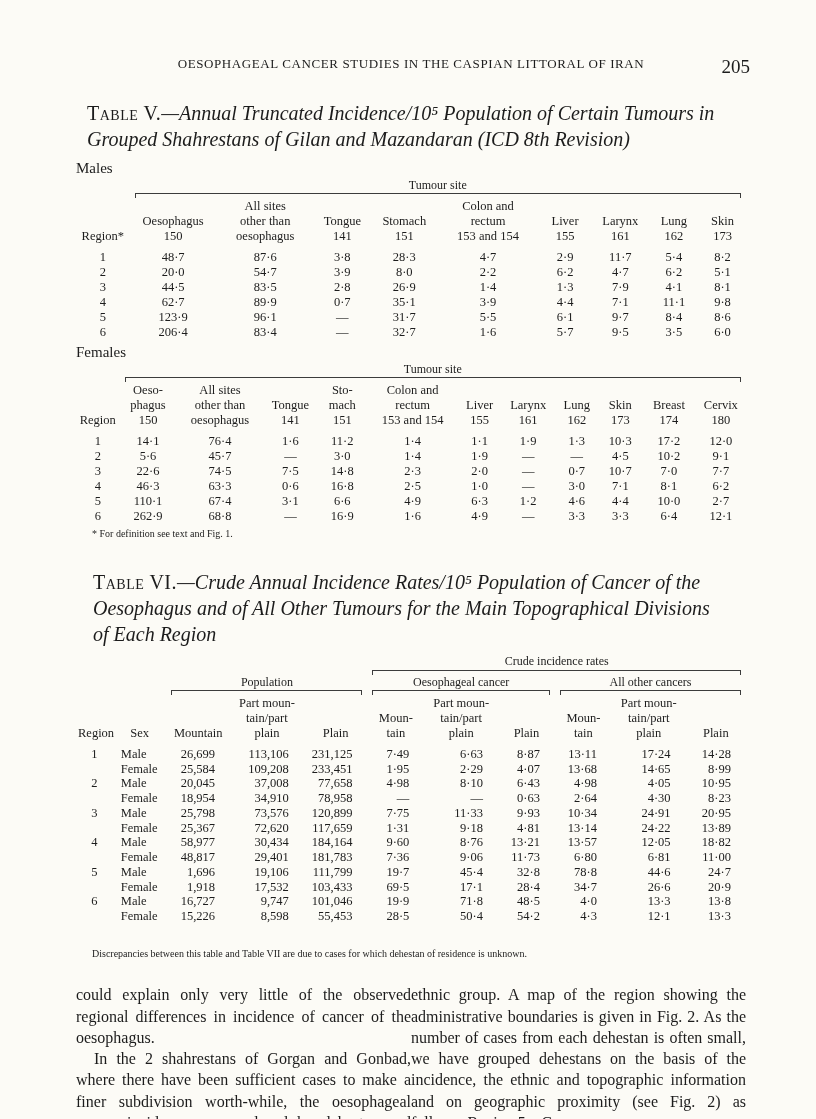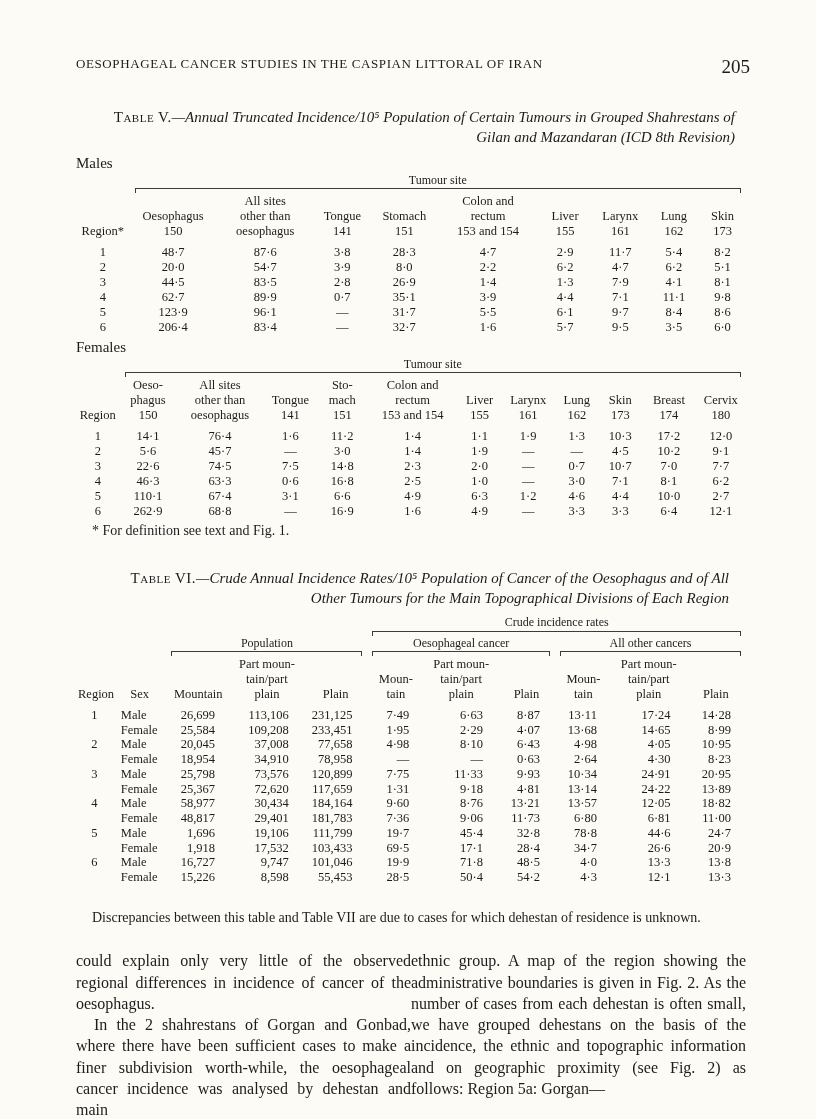--- a/index.html
+++ b/index.html
@@ -4,25 +4,25 @@
 <style>
   html,body{margin:0;padding:0}
   body{
     width:816px;height:1119px;overflow:hidden;
     background:#fcfbf6;color:#1c1c1c;
     font-family:"Liberation Serif","DejaVu Serif",serif;
   }
   .page{padding:56px 70px 0 76px}
 
   
-  .running-head{position:relative;font-size:13px;letter-spacing:.6px;margin-bottom:36px}
+  .running-head{position:relative;text-align:center;font-size:13px;letter-spacing:.6px;margin-bottom:28px}
   .rh-num{position:absolute;right:-4px;top:0;letter-spacing:0;font-size:19px}
 
   
-  .caption{text-align:right;font-style:italic;font-size:15px;line-height:1.3;margin:0 auto 8px;max-width:648px}
+  .caption{text-align:left;font-style:italic;font-size:20px;line-height:1.3;margin:0 auto 8px;max-width:648px}
   .caption .tlabel{font-style:normal;font-variant:small-caps;letter-spacing:.5px}
   .caption2{margin-top:30px;max-width:636px}
 
   .sex-label{font-size:15px;margin:4px 0 2px 0}
 
   
   table{width:100%;border-collapse:collapse;table-layout:fixed;margin-bottom:4px}
   th,td{font-weight:normal;font-size:12.5px;line-height:1.2;padding:0 2px;text-align:center;vertical-align:bottom}
   thead th{white-space:pre-line}
   .spanner-label th{font-size:12px;line-height:1.1;padding-bottom:1px}
@@ -31,21 +31,21 @@
   .spanner::before{left:0}
   .spanner::after{right:0}
   .cols th{padding-bottom:2px}
   tbody tr:first-child td{padding-top:4px}
   .group-row th{padding-bottom:1px}
 
   .t6 td:nth-child(2){text-align:left;padding-left:8px}
   .t6 td:nth-child(n+3){text-align:right;padding-right:15px}
   .t6 td{line-height:1.18}
 
-  .footnote{font-size:14px;margin:4px 0 0 0;text-indent:16px}
+  .footnote{font-size:10px;margin:4px 0 0 0;text-indent:16px}
   .footnote2{margin-top:24px;text-align:justify;line-height:1.25}
 
   
   .bodycols{display:flex;margin-top:24px}
   .col{flex:1;font-size:16px;line-height:1.33;text-align:justify}
   .col p{margin:0}
   .col p.indent{text-indent:18px}
 </style>
 </head>
 <body>

